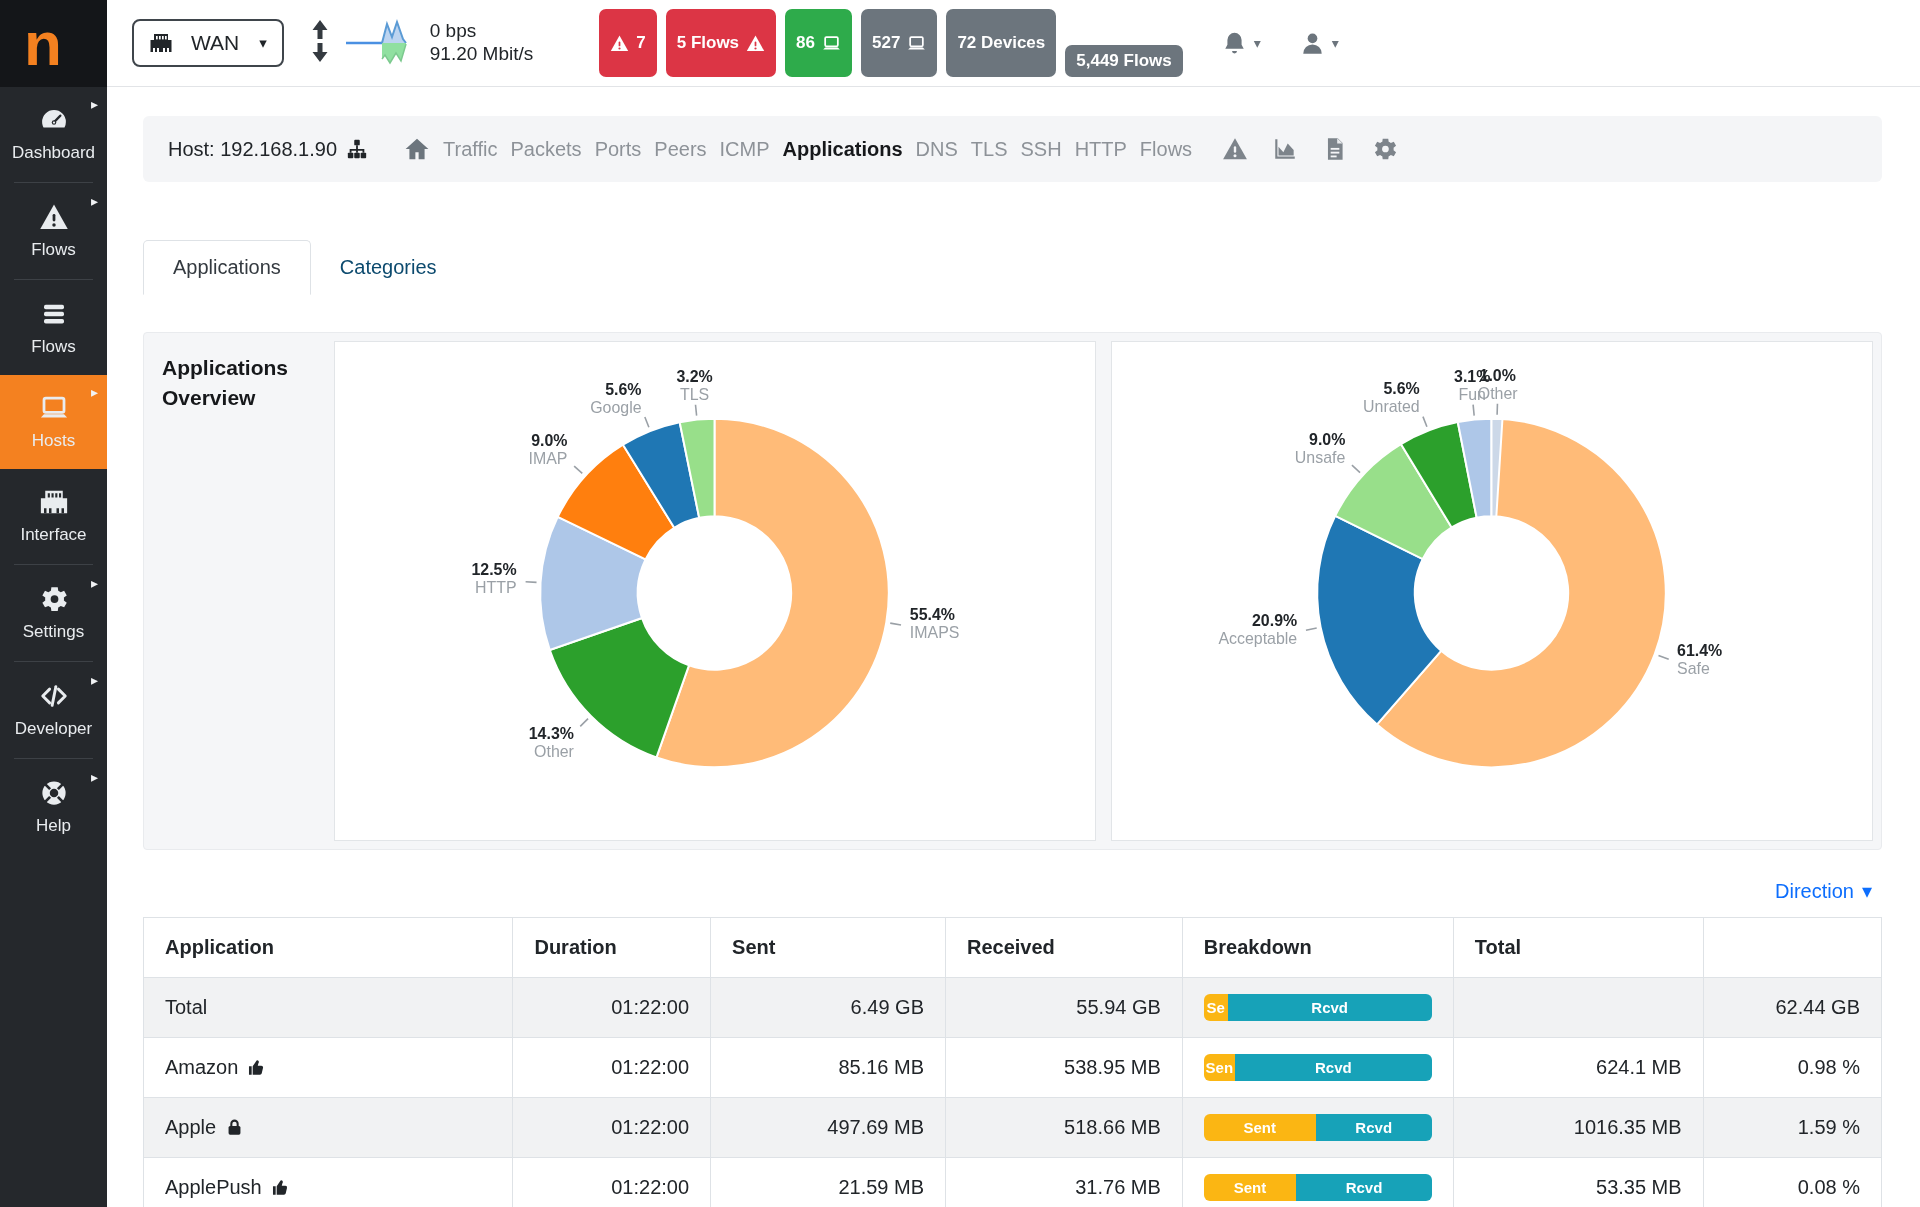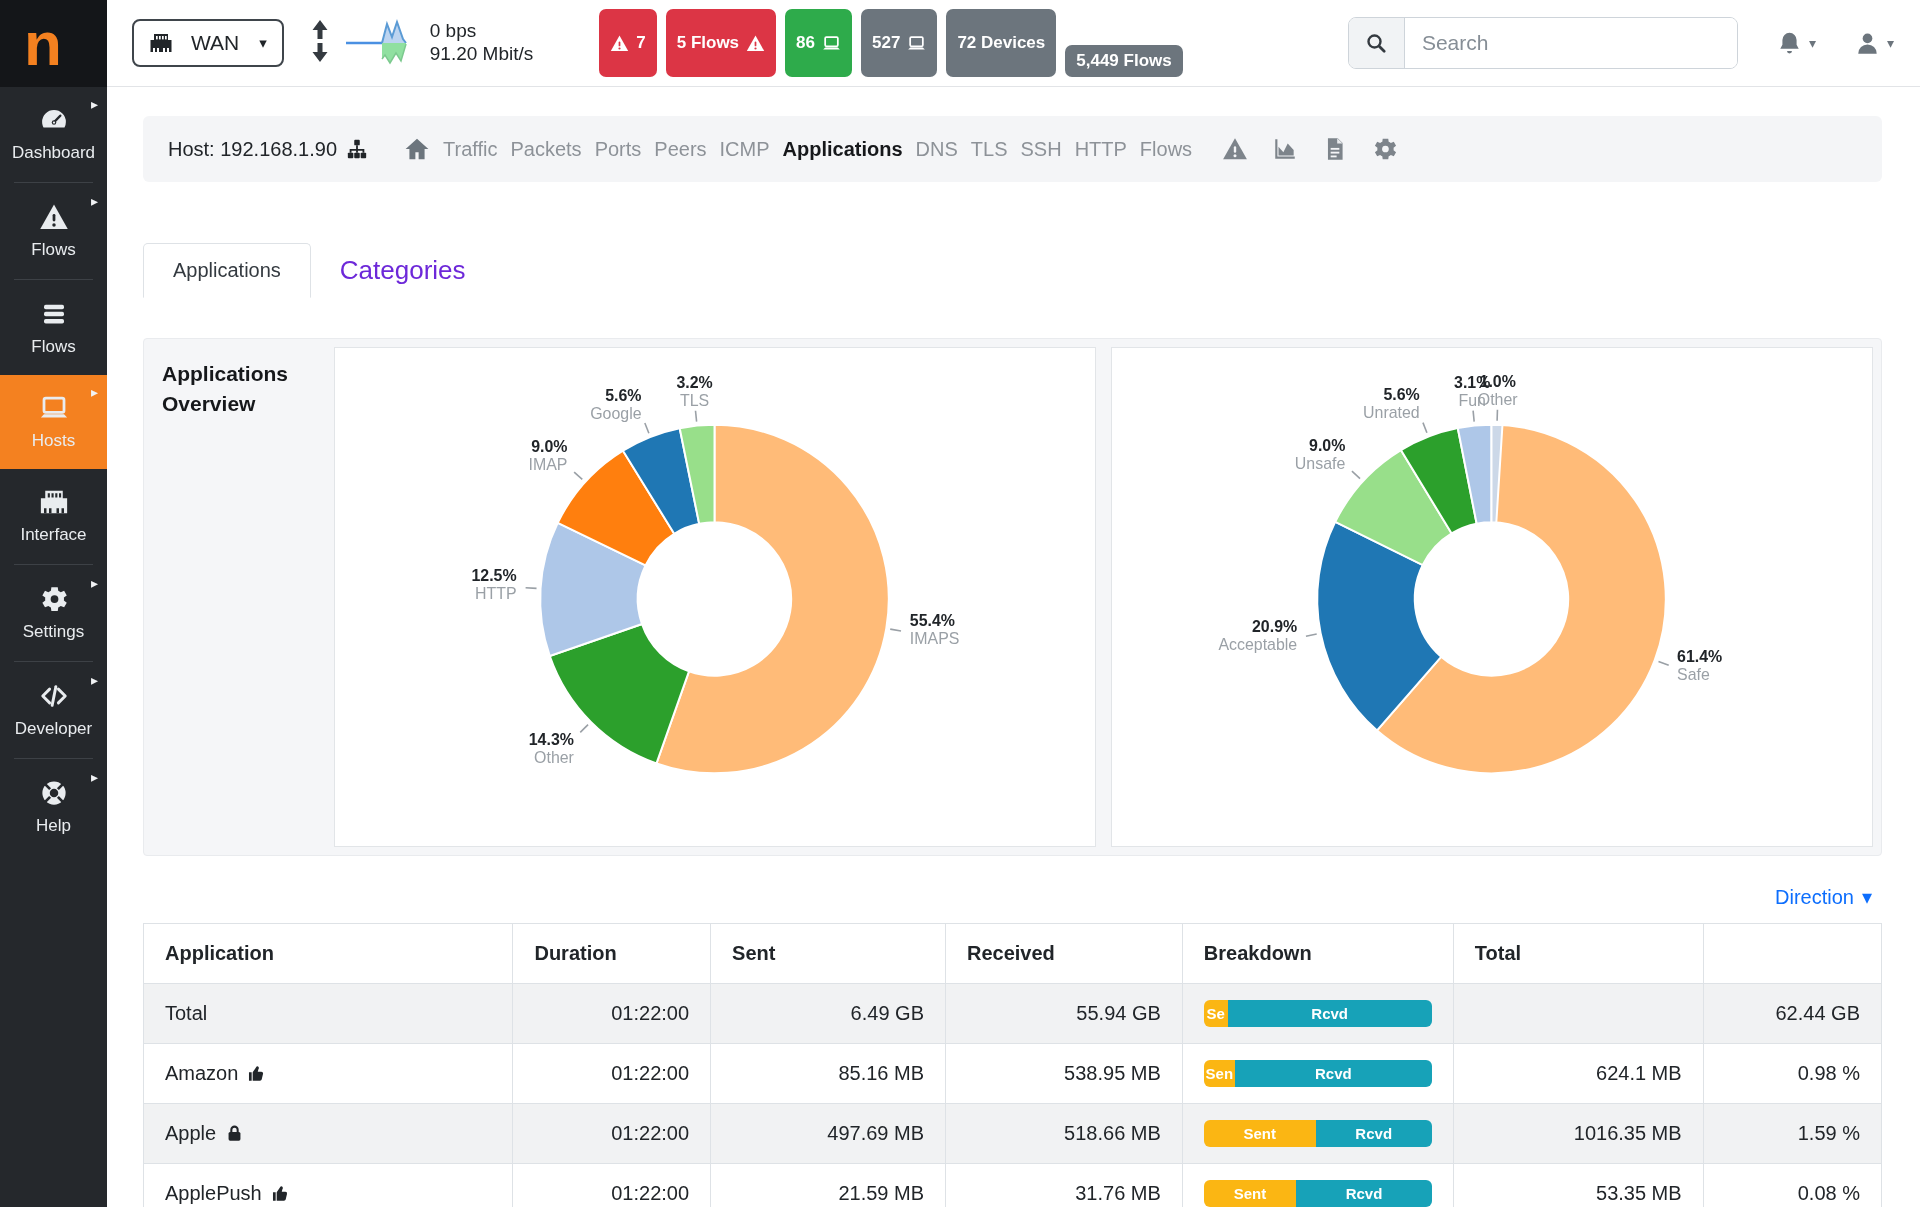--- a/index.html
+++ b/index.html
@@ -47,21 +47,21 @@
   .host-label svg { width:22px; height:22px; }
   .host-links { display:flex; align-items:center; gap:13px; margin-left:36px; font-size:20px; color:#8d9298; }
   .host-links .hlink { cursor:pointer; }
   .host-links .hlink.active { color:#16181b; font-weight:bold; }
   .hicon { color:#7d848b; cursor:pointer; }
   .hicon svg { width:26px; height:26px; display:block; }
   .home-ic { color:#6c757d; }
   
   .tabs { margin:58px 0 0 36px; display:flex; align-items:center; }
   .tab-active { border:1px solid #dee2e6; border-bottom-color:#fff; background:#fff; padding:15px 29px; font-size:20px; color:#343a40; border-radius:5px 5px 0 0; cursor:pointer; }
-  .tab-link { padding:15px 29px; font-size:26px; color:#6d28d9; cursor:pointer; }
+  .tab-link { padding:15px 29px; font-size:20px; color:#0c4a6e; cursor:pointer; }
   
   .card { margin:37px 38px 0 36px; height:518px; background:#f5f6f8; border:1px solid #e9ebee; border-radius:4px; display:flex; padding:8px; gap:15px; }
   .card-label { width:167px; padding:12px 4px 0 10px; font-size:21px; font-weight:bold; color:#16181b; line-height:1.45; }
   .chart-panel { flex:1; background:#fff; border:1px solid #e2e5e8; position:relative; }
   .chart-panel svg { width:100%; height:100%; display:block; }
   .pct-label { font-size:16px; font-weight:bold; fill:#212529; }
   .name-label { font-size:16px; fill:#9aa0a6; font-weight:normal; }
   
   .direction-row { display:flex; justify-content:flex-end; align-items:center; gap:8px; margin:29px 48px 14px 0; color:#0d6efd; font-size:20px; cursor:pointer; }
   table.apps { margin-left:36px; width:1739px; border-collapse:collapse; font-size:20px; color:#212529; }
@@ -268,29 +268,20 @@
           </svg>
         </span>
       </div>
       <div class="badge" style="background: rgb(108, 117, 125); --punch: #6c757d;">
         <span>72 Devices</span>
       </div>
       <div class="badge" style="background: rgb(108, 117, 125); margin-top: 36px; --punch: #6c757d;">
         <span>5,449 Flows</span>
       </div>
     </div>
-  <div class="search">
-    <div class="search-icon-box">
-      <svg viewBox="0 0 24 24">
-          <circle cx="10.5" cy="10.5" r="6" fill="none" stroke="currentColor" stroke-width="2.4"></circle>
-          <path d="m15.2 15.2 5 5" stroke="currentColor" stroke-width="2.8" stroke-linecap="round"></path>
-        </svg>
-    </div>
-    <input type="text" placeholder="Search" style="">
-  </div>
   <div class="top-icon-group">
     <span style="display:flex">
       <svg viewBox="0 0 24 24" fill="#6c757d">
           <path d="M12 2.5a6.3 6.3 0 0 0-6.3 6.3v4.4L3.8 16.6h16.4l-1.9-3.4V8.8A6.3 6.3 0 0 0 12 2.5Z"></path>
           <path d="M9.8 18.6a2.2 2.2 0 0 0 4.4 0Z"></path>
         </svg>
     </span>
     <span class="tiny-caret">▾</span>
   </div>
   <div class="top-icon-group">

